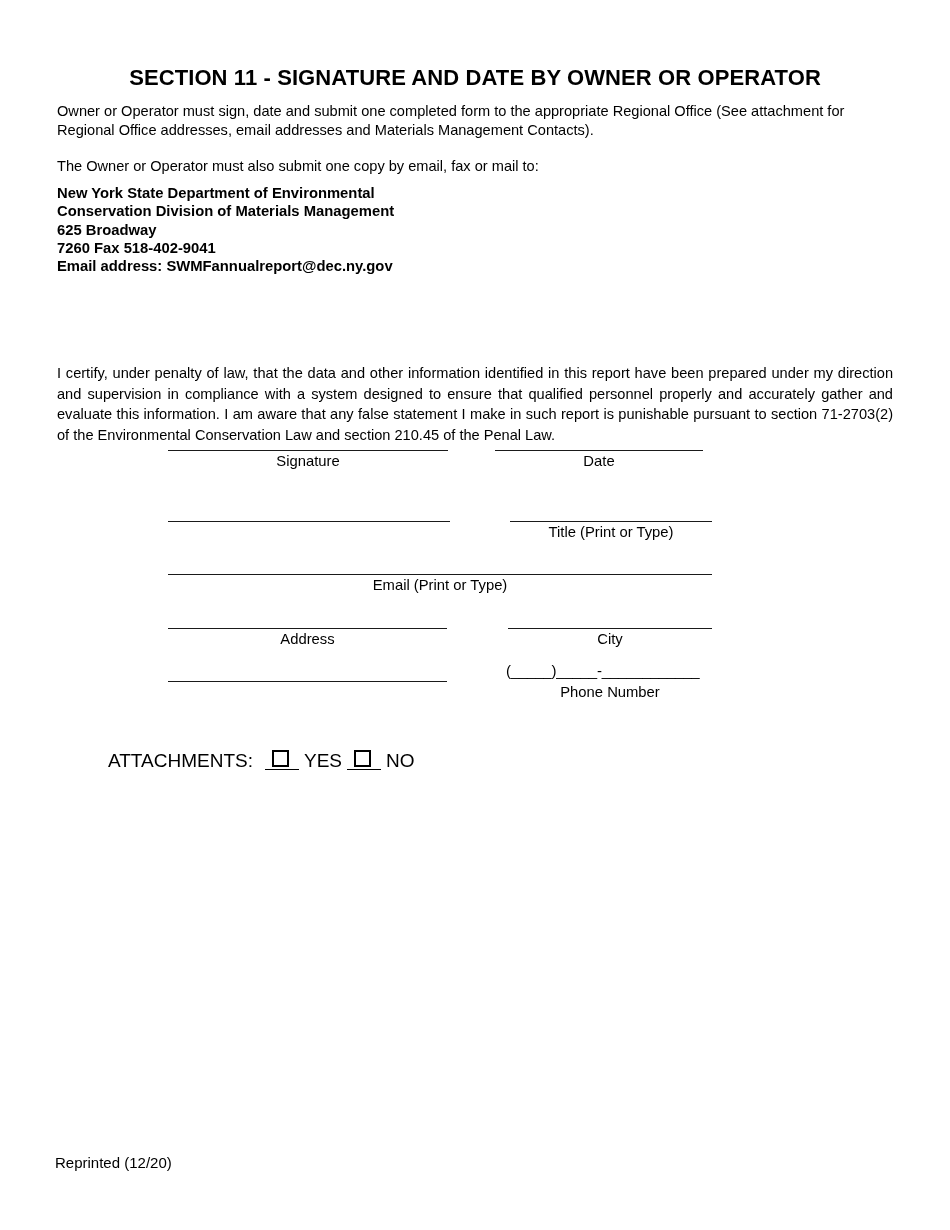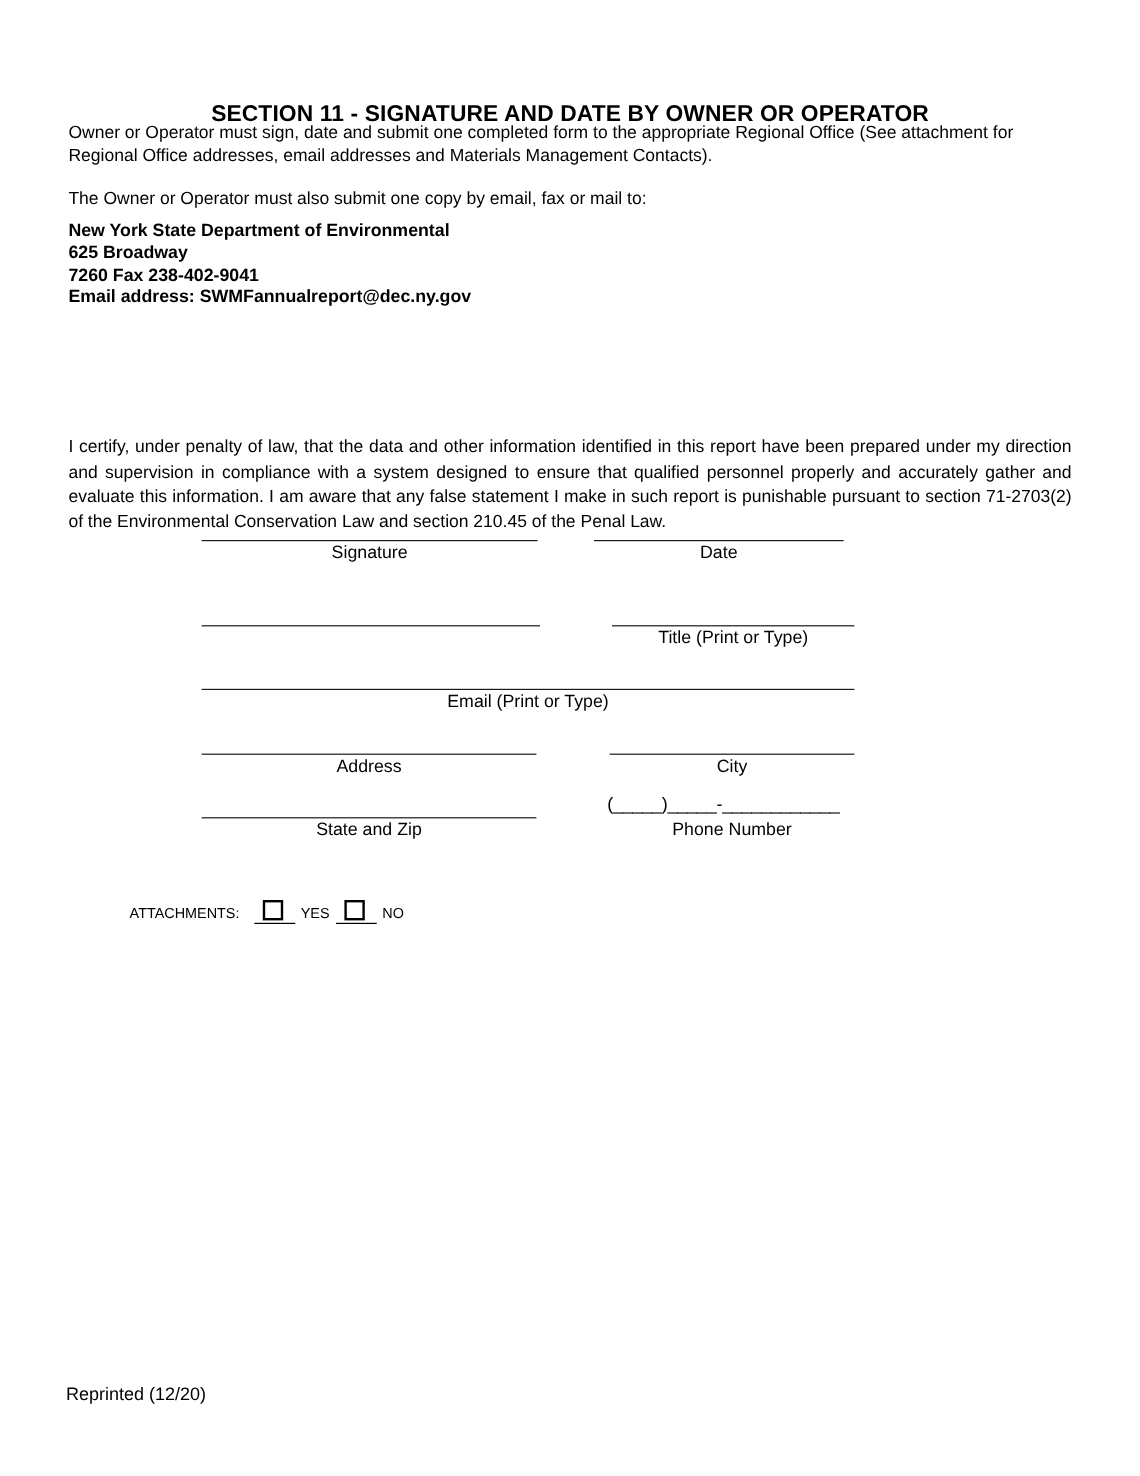--- a/index.html
+++ b/index.html
@@ -23,25 +23,24 @@
     overflow: hidden;
   }
 
   
   .doc-title {
     position: absolute;
     left: 58px;
     top: 64px;
     width: 834px;
     text-align: center;
-    font-size: 19px;
+    font-size: 22px;
     font-weight: bold;
     letter-spacing: 0.1px;
     line-height: 1.25;
-    margin-top: 20px;
   }
 
   
   .para {
     position: absolute;
     left: 57px;
     width: 836px;
     font-size: 14.6px;
     line-height: 19.4px;
   }
@@ -99,21 +98,21 @@
     white-space: pre;
   }
 
   
   .attachments {
     position: absolute;
     left: 108px;
     top: 750px;
     display: flex;
     align-items: center;
-    font-size: 12px;
+    font-size: 19px;
     line-height: 18px;
     white-space: nowrap;
     text-align: right;
   }
   .attachments-label { margin-right: 9px; }
 
   .checkbox-slot {
     position: relative;
     display: inline-block;
     width: 34px;
@@ -154,22 +153,23 @@
 <div class="page">
 
   <div class="doc-title">SECTION 11 - SIGNATURE AND DATE BY OWNER OR OPERATOR</div>
 
   <div class="para para-intro">Owner or Operator must sign, date and submit one completed form to the appropriate Regional Office (See attachment for Regional Office addresses, email addresses and Materials Management Contacts).</div>
 
   <div class="para para-submit">The Owner or Operator must also submit one copy by email, fax or mail to:</div>
 
   <div class="address-block">
     <div>New York State Department of Environmental</div>
+    <div>Conservation Division of Materials Management</div>
     <div>625 Broadway</div>
-    <div>7260 Fax 238-402-9041</div>
+    <div>7260 Fax 518-402-9041</div>
     <div>Email address: SWMFannualreport@dec.ny.gov</div>
   </div>
 
   <div class="para para-certify">I certify, under penalty of law, that the data and other information identified in this report have been prepared under my direction and supervision in compliance with a system designed to ensure that qualified personnel properly and accurately gather and evaluate this information. I am aware that any false statement I make in such report is punishable pursuant to section 71-2703(2) of the Environmental Conservation Law and section 210.45 of the Penal Law.</div>
 
   <div class="form-area">
 
     <div class="rule" style="left:168px; top:450px; width:280px;"></div>
     <div class="field-label" style="left:168px; top:452px; width:280px;">Signature</div>
 
@@ -184,21 +184,20 @@
     <div class="rule" style="left:168px; top:574px; width:544px;"></div>
     <div class="field-label" style="left:168px; top:576px; width:544px;">Email (Print or Type)</div>
 
     <div class="rule" style="left:168px; top:628px; width:279px;"></div>
     <div class="field-label" style="left:168px; top:630px; width:279px;">Address</div>
 
     <div class="rule" style="left:508px; top:628px; width:204px;"></div>
     <div class="field-label" style="left:508px; top:630px; width:204px;">City</div>
 
     <div class="rule" style="left:168px; top:681px; width:279px;"></div>
-    <div class="field-label" style="left:168px; top:683px; width:279px;">State and Zip</div>
 
     <div class="phone-mask" style="left:506px; top:663px;">(_____)_____-____________</div>
     <div class="field-label" style="left:508px; top:683px; width:204px;">Phone Number</div>
 
   </div>
 
   <div class="attachments">
     <span class="attachments-label">ATTACHMENTS:</span>
 
     <span class="checkbox-slot">

